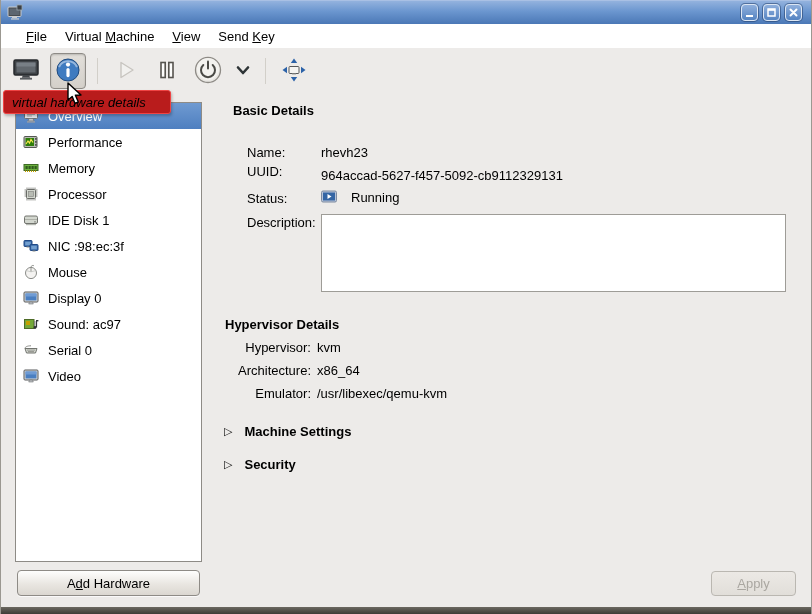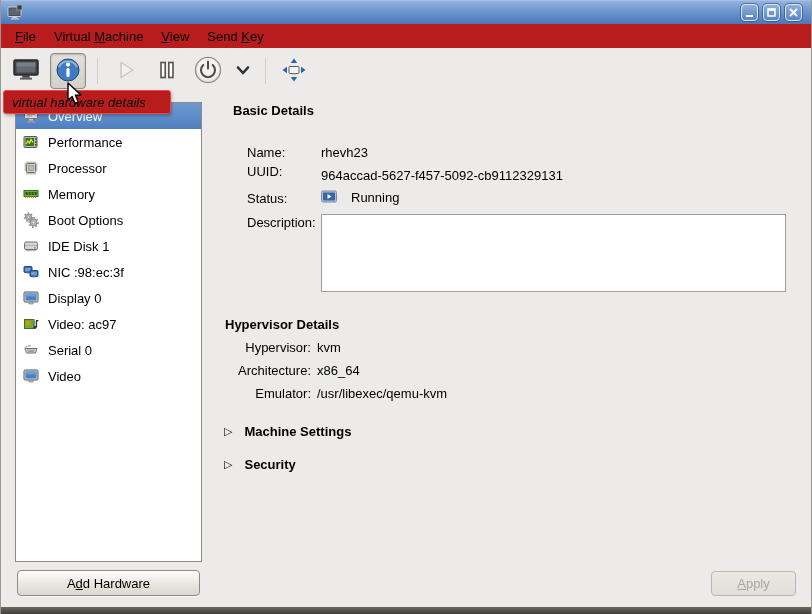--- a/index.html
+++ b/index.html
@@ -24,21 +24,21 @@
   .controls { margin-left:auto; display:flex; gap:5px; padding-right:9px; z-index:2; }
   .ctrl {
     width:17px; height:17px; border-radius:4px;
     border:1px solid #dce6f3;
     background:linear-gradient(to bottom,#8fafdc,#5584c2);
     box-shadow:0 0 0 1px rgba(37,64,107,.55);
     display:flex; align-items:center; justify-content:center;
   }
 
   
-  .menubar { height:24px; display:flex; align-items:center; padding-left:5px; background:#b91c1c; }
+  .menubar { height:24px; display:flex; align-items:center; padding-left:16px; background:#ffffff; }
   .menu-item { padding:3px 9px; white-space:pre; }
   .mn { text-decoration:underline; }
 
   
   .toolbar { height:46px; display:flex; align-items:center; padding-left:8px; gap:7px; background:#edebe9; }
   .tbtn { width:34px; height:34px; display:flex; align-items:center; justify-content:center; }
   .tbtn.pressed {
     width:36px; height:36px;
     border:1px solid #8e8b86; border-radius:4px;
     background:linear-gradient(to bottom,#e2dfda,#d4d0ca);
@@ -245,58 +245,45 @@
               <rect x="12" y="7" width="1.8" height="1.8"></rect>
               <rect x="12" y="10" width="1.8" height="1.8"></rect>
             </g>
         </svg>
       </span>
       <span>Performance</span>
     </div>
     <div class="side-row">
       <span class="icon16">
         <svg width="16" height="16">
-          <g stroke="#888a85" stroke-width="1">
-              <path d="M4 1.5v2 M6 1.5v2 M8 1.5v2 M10 1.5v2 M12 1.5v2 M4 12.5v2 M6 12.5v2 M8 12.5v2 M10 12.5v2 M12 12.5v2 M1.5 4h2 M1.5 6h2 M1.5 8h2 M1.5 10h2 M12.5 4h2 M12.5 6h2 M12.5 8h2 M12.5 10h2"></path>
-            </g>
-          <rect x="3.5" y="3.5" width="9" height="9" rx="1" fill="#d3d7cf" stroke="#696b67"></rect>
-          <rect x="5.5" y="5.5" width="5" height="5" fill="#b8bcb4" stroke="#8a8c88" stroke-width="0.7"></rect>
-        </svg>
-      </span>
-      <span>Processor</span>
-    </div>
-    <div class="side-row">
-      <span class="icon16">
-        <svg width="16" height="16">
           <rect x="1" y="4.5" width="14" height="6" fill="#6db33f" stroke="#3e6b24"></rect>
           <g fill="#2f5a1d">
               <rect x="2.5" y="6" width="2.2" height="3"></rect>
               <rect x="5.5" y="6" width="2.2" height="3"></rect>
               <rect x="8.5" y="6" width="2.2" height="3"></rect>
               <rect x="11.5" y="6" width="2.2" height="3"></rect>
             </g>
           <g stroke="#c4a000" stroke-width="1">
               <path d="M2.5 10.5v1.5 M4.5 10.5v1.5 M6.5 10.5v1.5 M8.5 10.5v1.5 M10.5 10.5v1.5 M12.5 10.5v1.5"></path>
             </g>
         </svg>
       </span>
       <span>Memory</span>
     </div>
     <div class="side-row">
       <span class="icon16">
         <svg width="16" height="16">
-          <circle cx="5.5" cy="5" r="4" fill="none" stroke="#8a8c88" stroke-width="1.6" stroke-dasharray="1.5 2"></circle>
-          <circle cx="5.5" cy="5" r="3" fill="#babdb6" stroke="#72746f" stroke-width="0.8"></circle>
-          <circle cx="5.5" cy="5" r="1.1" fill="#fff" stroke="#72746f" stroke-width="0.5"></circle>
-          <circle cx="10.5" cy="10.5" r="4.6" fill="none" stroke="#8a8c88" stroke-width="1.6" stroke-dasharray="1.5 2"></circle>
-          <circle cx="10.5" cy="10.5" r="3.5" fill="#babdb6" stroke="#72746f" stroke-width="0.8"></circle>
-          <circle cx="10.5" cy="10.5" r="1.3" fill="#fff" stroke="#72746f" stroke-width="0.5"></circle>
-        </svg>
-      </span>
-      <span>Boot Options</span>
+          <g stroke="#888a85" stroke-width="1">
+              <path d="M4 1.5v2 M6 1.5v2 M8 1.5v2 M10 1.5v2 M12 1.5v2 M4 12.5v2 M6 12.5v2 M8 12.5v2 M10 12.5v2 M12 12.5v2 M1.5 4h2 M1.5 6h2 M1.5 8h2 M1.5 10h2 M12.5 4h2 M12.5 6h2 M12.5 8h2 M12.5 10h2"></path>
+            </g>
+          <rect x="3.5" y="3.5" width="9" height="9" rx="1" fill="#d3d7cf" stroke="#696b67"></rect>
+          <rect x="5.5" y="5.5" width="5" height="5" fill="#b8bcb4" stroke="#8a8c88" stroke-width="0.7"></rect>
+        </svg>
+      </span>
+      <span>Processor</span>
     </div>
     <div class="side-row">
       <span class="icon16">
         <svg width="16" height="16">
           <rect x="1.5" y="4" width="13" height="7.5" rx="1.5" fill="#d3d7cf" stroke="#72746f"></rect>
           <rect x="2" y="7" width="12" height="1" fill="#aeb1a9"></rect>
           <circle cx="12" cy="9.8" r="0.9" fill="#8f928c"></circle>
           <rect x="3" y="12" width="10" height="1.2" fill="#b5b8b1"></rect>
         </svg>
       </span>
@@ -311,40 +298,51 @@
           <rect x="7" y="6.5" width="8" height="6" rx="0.8" fill="#3465a4" stroke="#204a87"></rect>
           <rect x="8.2" y="7.7" width="5.6" height="3.6" fill="#729fcf"></rect>
           <rect x="9.5" y="12.5" width="3" height="1" fill="#888a85"></rect>
         </svg>
       </span>
       <span>NIC :98:ec:3f</span>
     </div>
     <div class="side-row">
       <span class="icon16">
         <svg width="16" height="16">
+          <ellipse cx="8" cy="9" rx="5.5" ry="5.6" fill="#f4f3f1" stroke="#8a8c88"></ellipse>
+          <path d="M8 3.4 V8" stroke="#8a8c88" stroke-width="0.9"></path>
+          <path d="M8 3.2 C8 1.5 10 1 11 1.8" stroke="#8a8c88" fill="none" stroke-width="0.9"></path>
+          <path d="M4 6.8 Q8 8.8 12 6.8" stroke="#c3c5c1" fill="none" stroke-width="0.8"></path>
+        </svg>
+      </span>
+      <span>Mouse</span>
+    </div>
+    <div class="side-row">
+      <span class="icon16">
+        <svg width="16" height="16">
           <rect x="1" y="2" width="14" height="10" rx="1" fill="#dcdcd8" stroke="#56585a"></rect>
           <rect x="2.5" y="3.5" width="11" height="7" fill="#4a7fc1"></rect>
           <rect x="2.5" y="3.5" width="11" height="3" fill="#6f9bd4"></rect>
           <path d="M6.5 12 h3 l0.8 2 h-4.6 z" fill="#b9bcc0" stroke="#76787a" stroke-width="0.6"></path>
         </svg>
       </span>
       <span>Display 0</span>
     </div>
     <div class="side-row">
       <span class="icon16">
         <svg width="16" height="16">
           <rect x="1.5" y="3.5" width="9.5" height="9" fill="#73a839" stroke="#4e6b27"></rect>
           <rect x="3" y="5" width="4" height="4" fill="#c4a000"></rect>
           <rect x="11" y="5" width="1.5" height="6" fill="#888a85"></rect>
           <circle cx="12" cy="11.5" r="1.4" fill="#2e3436"></circle>
           <rect x="13" y="4" width="1.1" height="7.5" fill="#2e3436"></rect>
           <rect x="13" y="4" width="2.4" height="1.4" fill="#2e3436"></rect>
         </svg>
       </span>
-      <span>Video: ac97</span>
+      <span>Sound: ac97</span>
     </div>
     <div class="side-row">
       <span class="icon16">
         <svg width="16" height="16">
           <path d="M2 6.5 C2 4.8 4.5 3.8 8 3.8" fill="none" stroke="#8a8c88"></path>
           <path d="M2 6.5 L14 6.5 L12.5 11 L3.5 11 Z" fill="#d3d7cf" stroke="#72746f"></path>
           <g fill="#55534e">
               <circle cx="5" cy="8" r="0.6"></circle>
               <circle cx="7" cy="8" r="0.6"></circle>
               <circle cx="9" cy="8" r="0.6"></circle>

